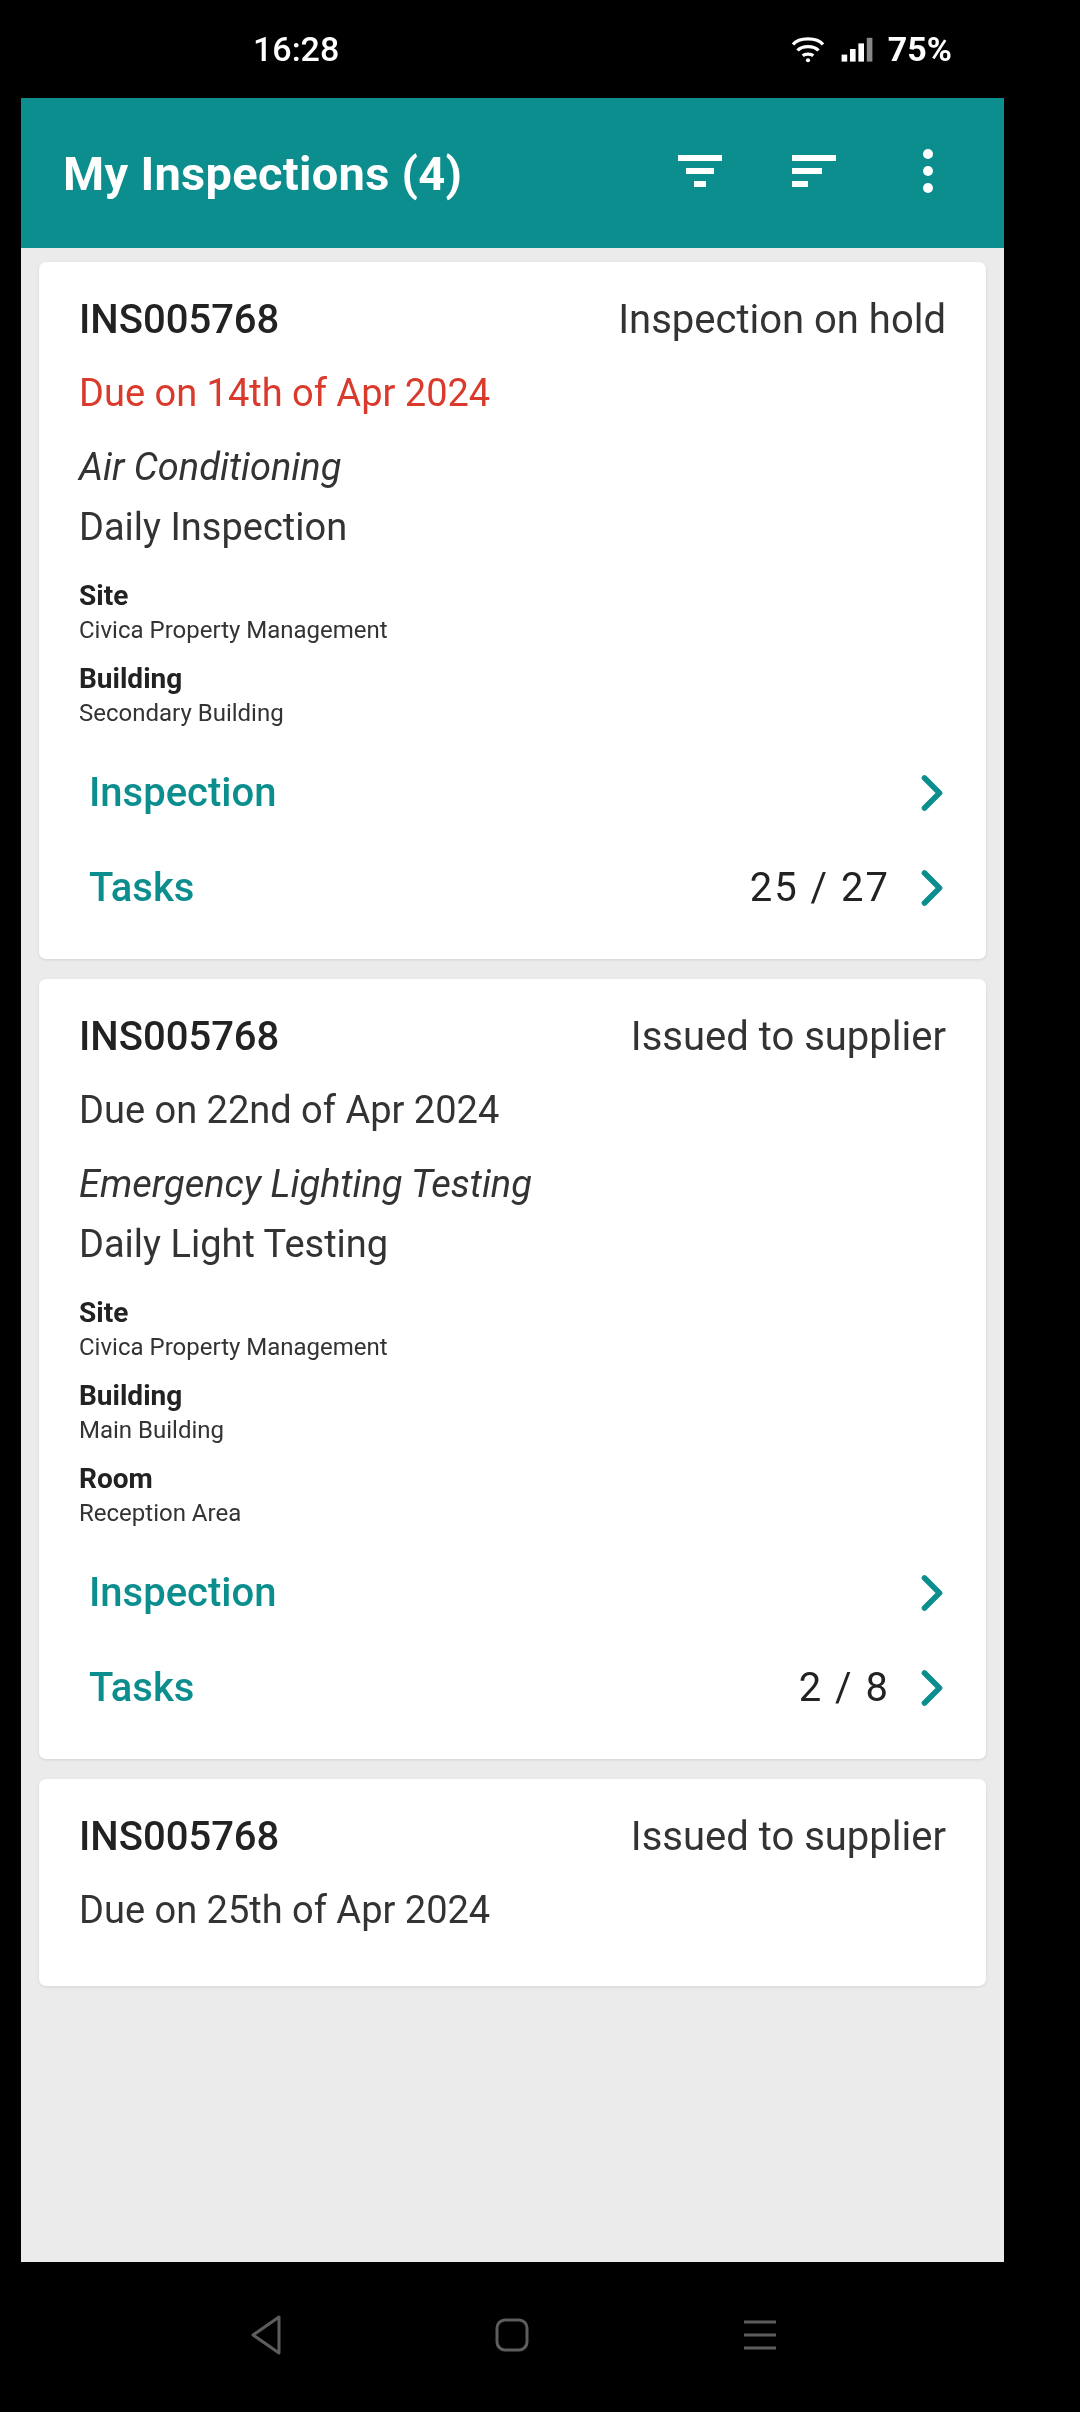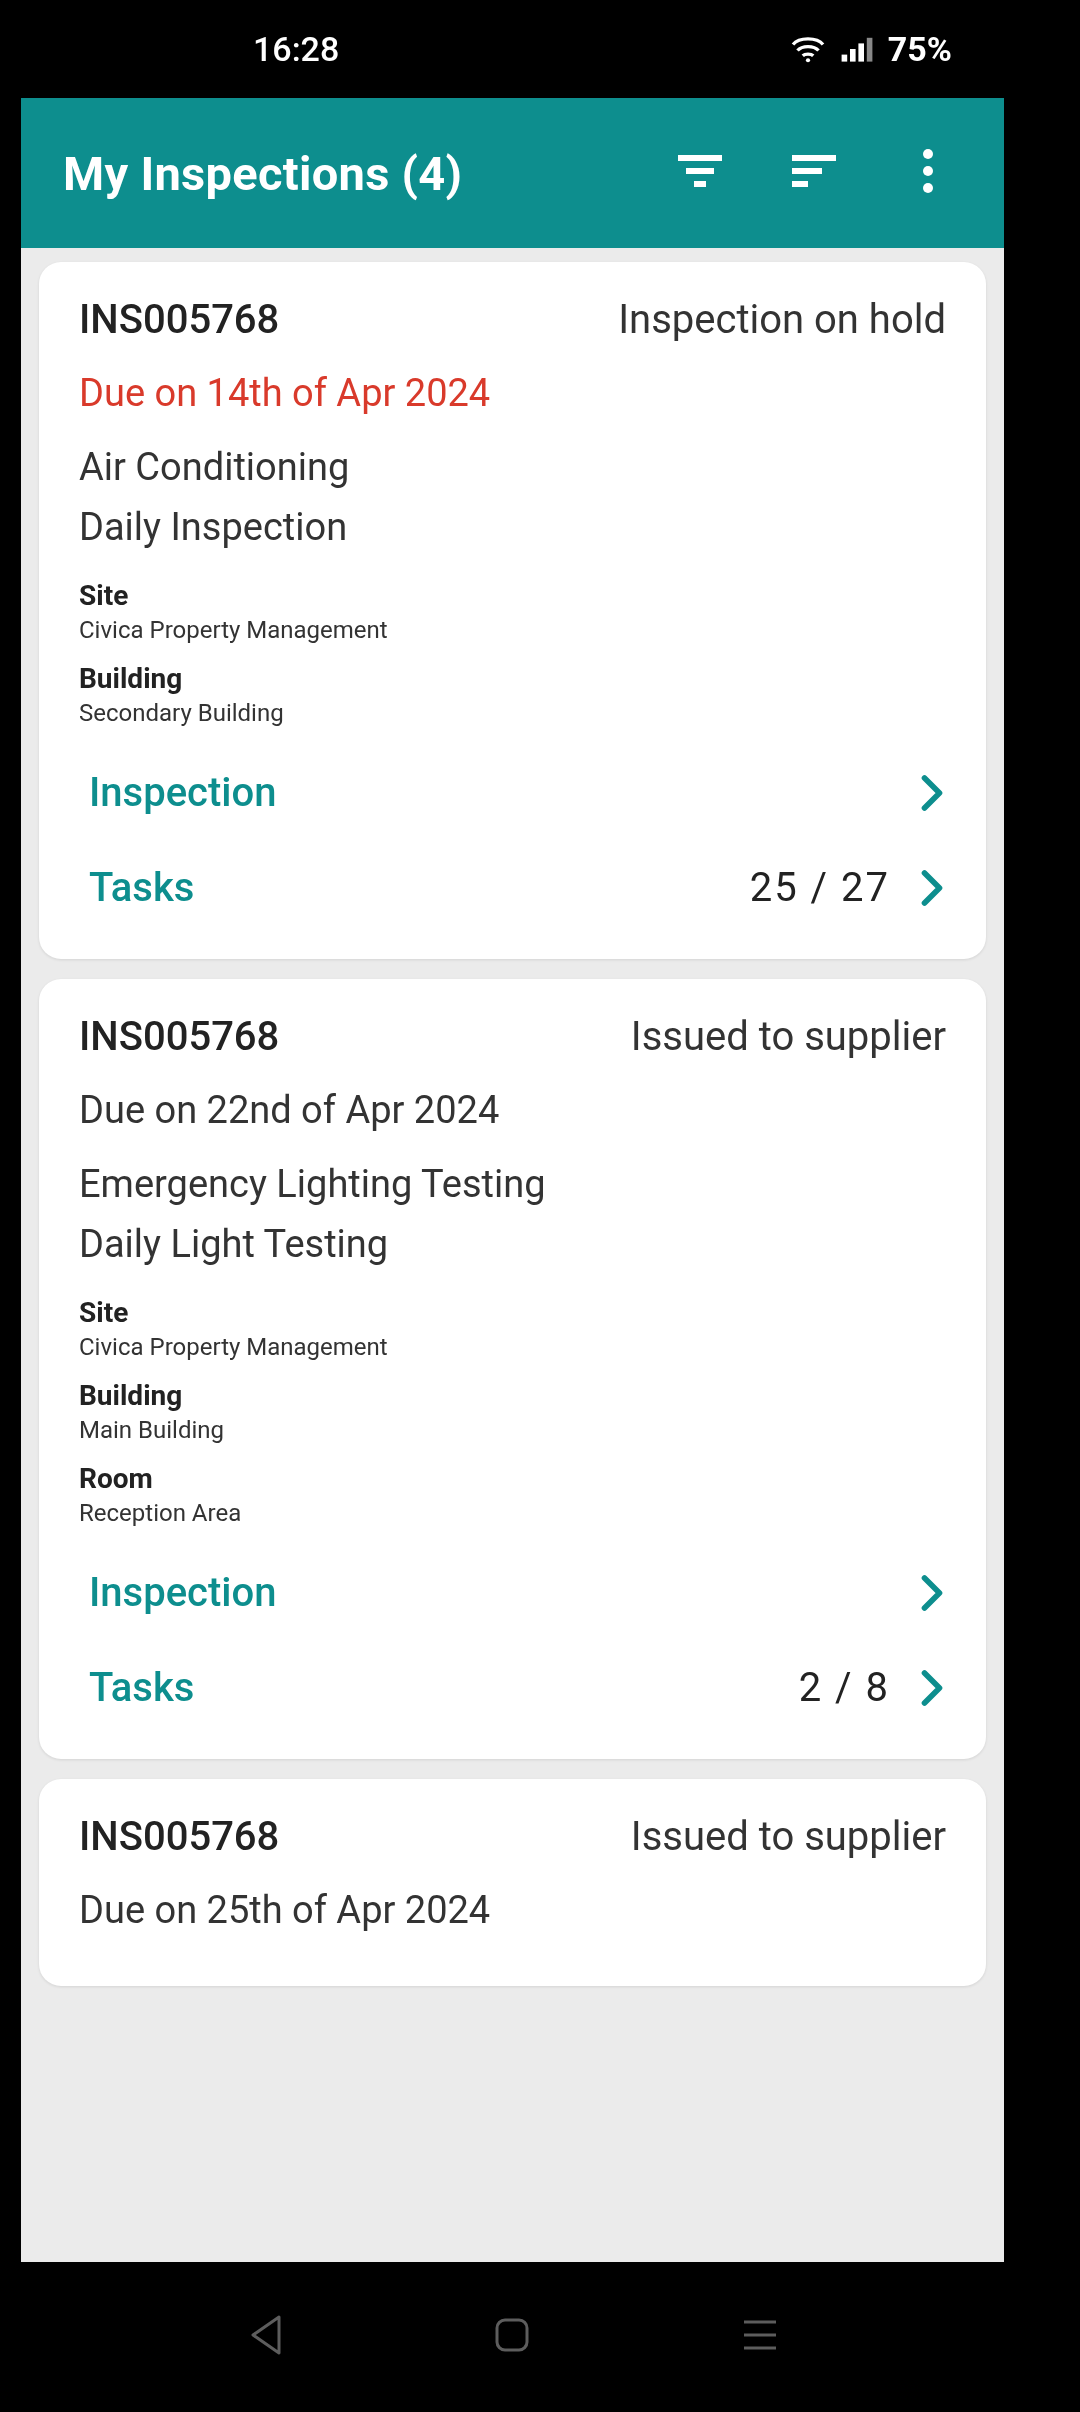--- a/index.html
+++ b/index.html
@@ -13,30 +13,30 @@
   .status-right svg { display: block; }
 
   
   .app-bar { height: 150px; background: #0d8e8e; color: #fff; display: flex; align-items: center; padding: 0 42px 0 42px; }
   .app-title { font-size: 47px; font-weight: 700; flex: 1; letter-spacing: 0.3px; }
   .app-actions { display: flex; align-items: center; gap: 58px; margin-right: 6px; }
   .icon-btn { width: 56px; height: 56px; display: flex; align-items: center; justify-content: center; }
 
   
   .content { flex: 1; background: #ebebeb; padding: 14px 18px 0 18px; overflow: hidden; }
-  .card { background: #fff; border-radius: 22px; margin-bottom: 20px; padding: 34px 40px 24px 40px; box-shadow: 0 1px 3px rgba(0,0,0,0.10); }
+  .card { background: #fff; border-radius: 7px; margin-bottom: 20px; padding: 34px 40px 24px 40px; box-shadow: 0 1px 3px rgba(0,0,0,0.10); }
 
   .card-header { display: flex; justify-content: space-between; align-items: baseline; margin-bottom: 28px; }
   .ins-id { font-size: 40px; font-weight: 500; color: #222; }
   .ins-status { font-size: 40px; color: #333; }
 
   .due { font-size: 38px; margin-bottom: 30px; color: #333; }
   .due.overdue { color: #d93a2b; }
 
-  .line1 { font-size: 38px; color: #333; margin-bottom: 16px; }
+  .line1 { font-size: 38px; color: #333; margin-bottom: 16px; font-style: italic; }
   .line2 { font-size: 38px; color: #333; margin-bottom: 30px; }
 
   .field-label { font-size: 28px; font-weight: 700; color: #222; margin-bottom: 4px; }
   .field-value { font-size: 24px; color: #333; margin-bottom: 18px; }
 
   .action-row { display: flex; align-items: center; justify-content: space-between; padding: 24px 0 24px 10px; margin-top: 18px; }
   .action-row + .action-row { margin-top: 0; }
   .action-label { font-size: 40px; color: #0d8e8e; font-weight: 500; }
   .action-right { display: flex; align-items: center; gap: 28px; }
   .task-count { font-size: 40px; color: #222; letter-spacing: 2px; }

